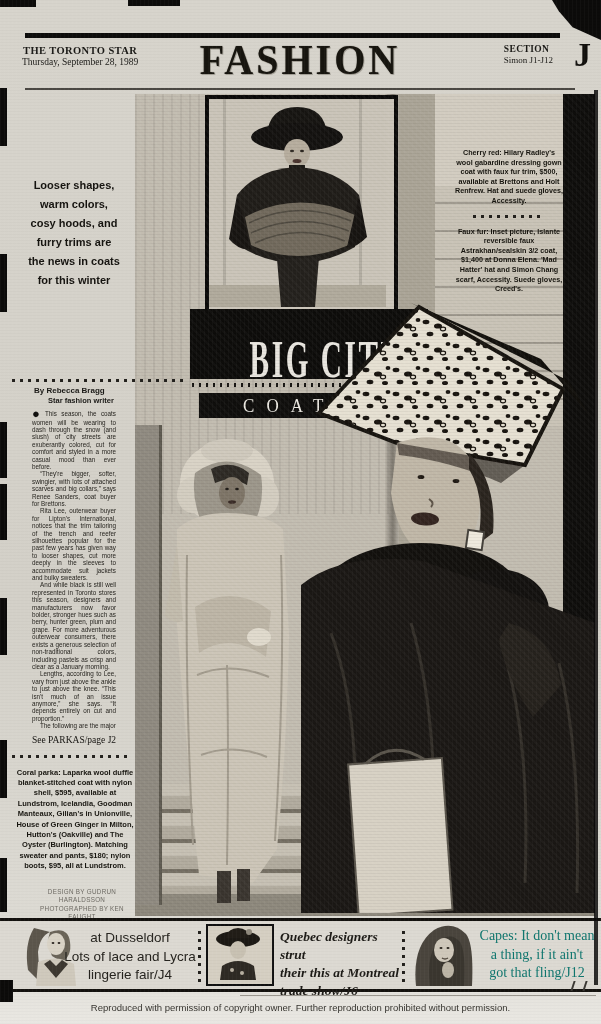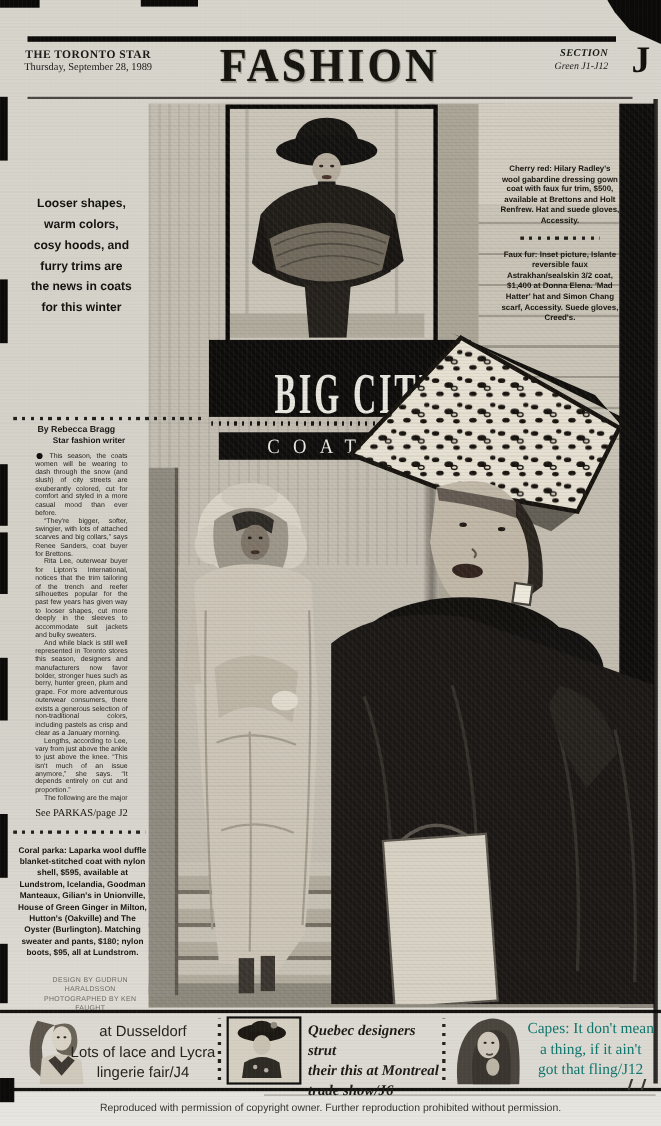--- a/index.html
+++ b/index.html
@@ -12,21 +12,21 @@
   
   .art{position:absolute;background:#0c0b0a;z-index:8;}
   
   .topbar{position:absolute;left:25px;top:33px;width:535px;height:5px;background:#0d0c0b;z-index:3;}
   .mast-left{position:absolute;left:22px;top:45px;z-index:3;font-family:"Liberation Serif",serif;}
   .paper-name{font-size:10.5px;font-weight:bold;letter-spacing:.4px;text-align:center;}
   .paper-date{font-size:9.5px;margin-top:1px;}
   .mast-title{position:absolute;left:300px;top:36px;transform:translateX(-50%) scaleY(1.08);z-index:3;
     font-family:"Liberation Serif",serif;font-size:40px;font-weight:bold;letter-spacing:3px;color:#17150f;
     text-shadow:0 0 1px rgba(90,85,75,.9),1px 1px 0 rgba(120,115,105,.45);}
-  .mast-right{position:absolute;right:48px;top:44px;text-align:right;z-index:3;font-family:"Liberation Serif",serif;font-style:italic;}
+  .mast-right{position:absolute;right:48px;top:44px;text-align:left;z-index:3;font-family:"Liberation Serif",serif;}
   .mast-right .sec{font-size:9.5px;font-weight:bold;letter-spacing:.4px;}
   .mast-right .pgs{font-size:9px;margin-top:1px;}
   .mast-letter{position:absolute;right:10px;top:36px;z-index:3;font-family:"Liberation Serif",serif;
     font-size:34px;font-weight:bold;color:#12100d;}
   .head-rule{position:absolute;left:25px;top:88px;width:550px;height:2px;background:#4a4742;z-index:3;}
   
   .photo{position:absolute;left:135px;top:94px;width:460px;height:822px;background:#c2bcb0;overflow:hidden;z-index:1;}
   .wall-streaks{position:absolute;left:0;top:0;width:260px;height:420px;
     background:repeating-linear-gradient(90deg,rgba(0,0,0,.06) 0 2px,transparent 2px 9px);}
   .groove{position:absolute;left:250px;top:0;width:14px;height:520px;
@@ -119,21 +119,21 @@
   <div class="art" style="left:594px;top:90px;width:4px;height:895px;opacity:.85;"></div>
 
   <div class="topbar"></div>
   <div class="mast-left">
     <div class="paper-name">THE TORONTO STAR</div>
     <div class="paper-date">Thursday, September 28, 1989</div>
   </div>
   <div class="mast-title">FASHION</div>
   <div class="mast-right">
     <div class="sec">SECTION</div>
-    <div class="pgs">Green J1-J12</div>
+    <div class="pgs">Simon J1-J12</div>
   </div>
   <div class="mast-letter">J</div>
   <div class="head-rule"></div>
 
   <div class="photo">
     <div class="wall-streaks"></div>
     <div class="groove"></div>
     <div class="midband"></div>
     <div class="capital"></div>
     <div class="joints"></div>

